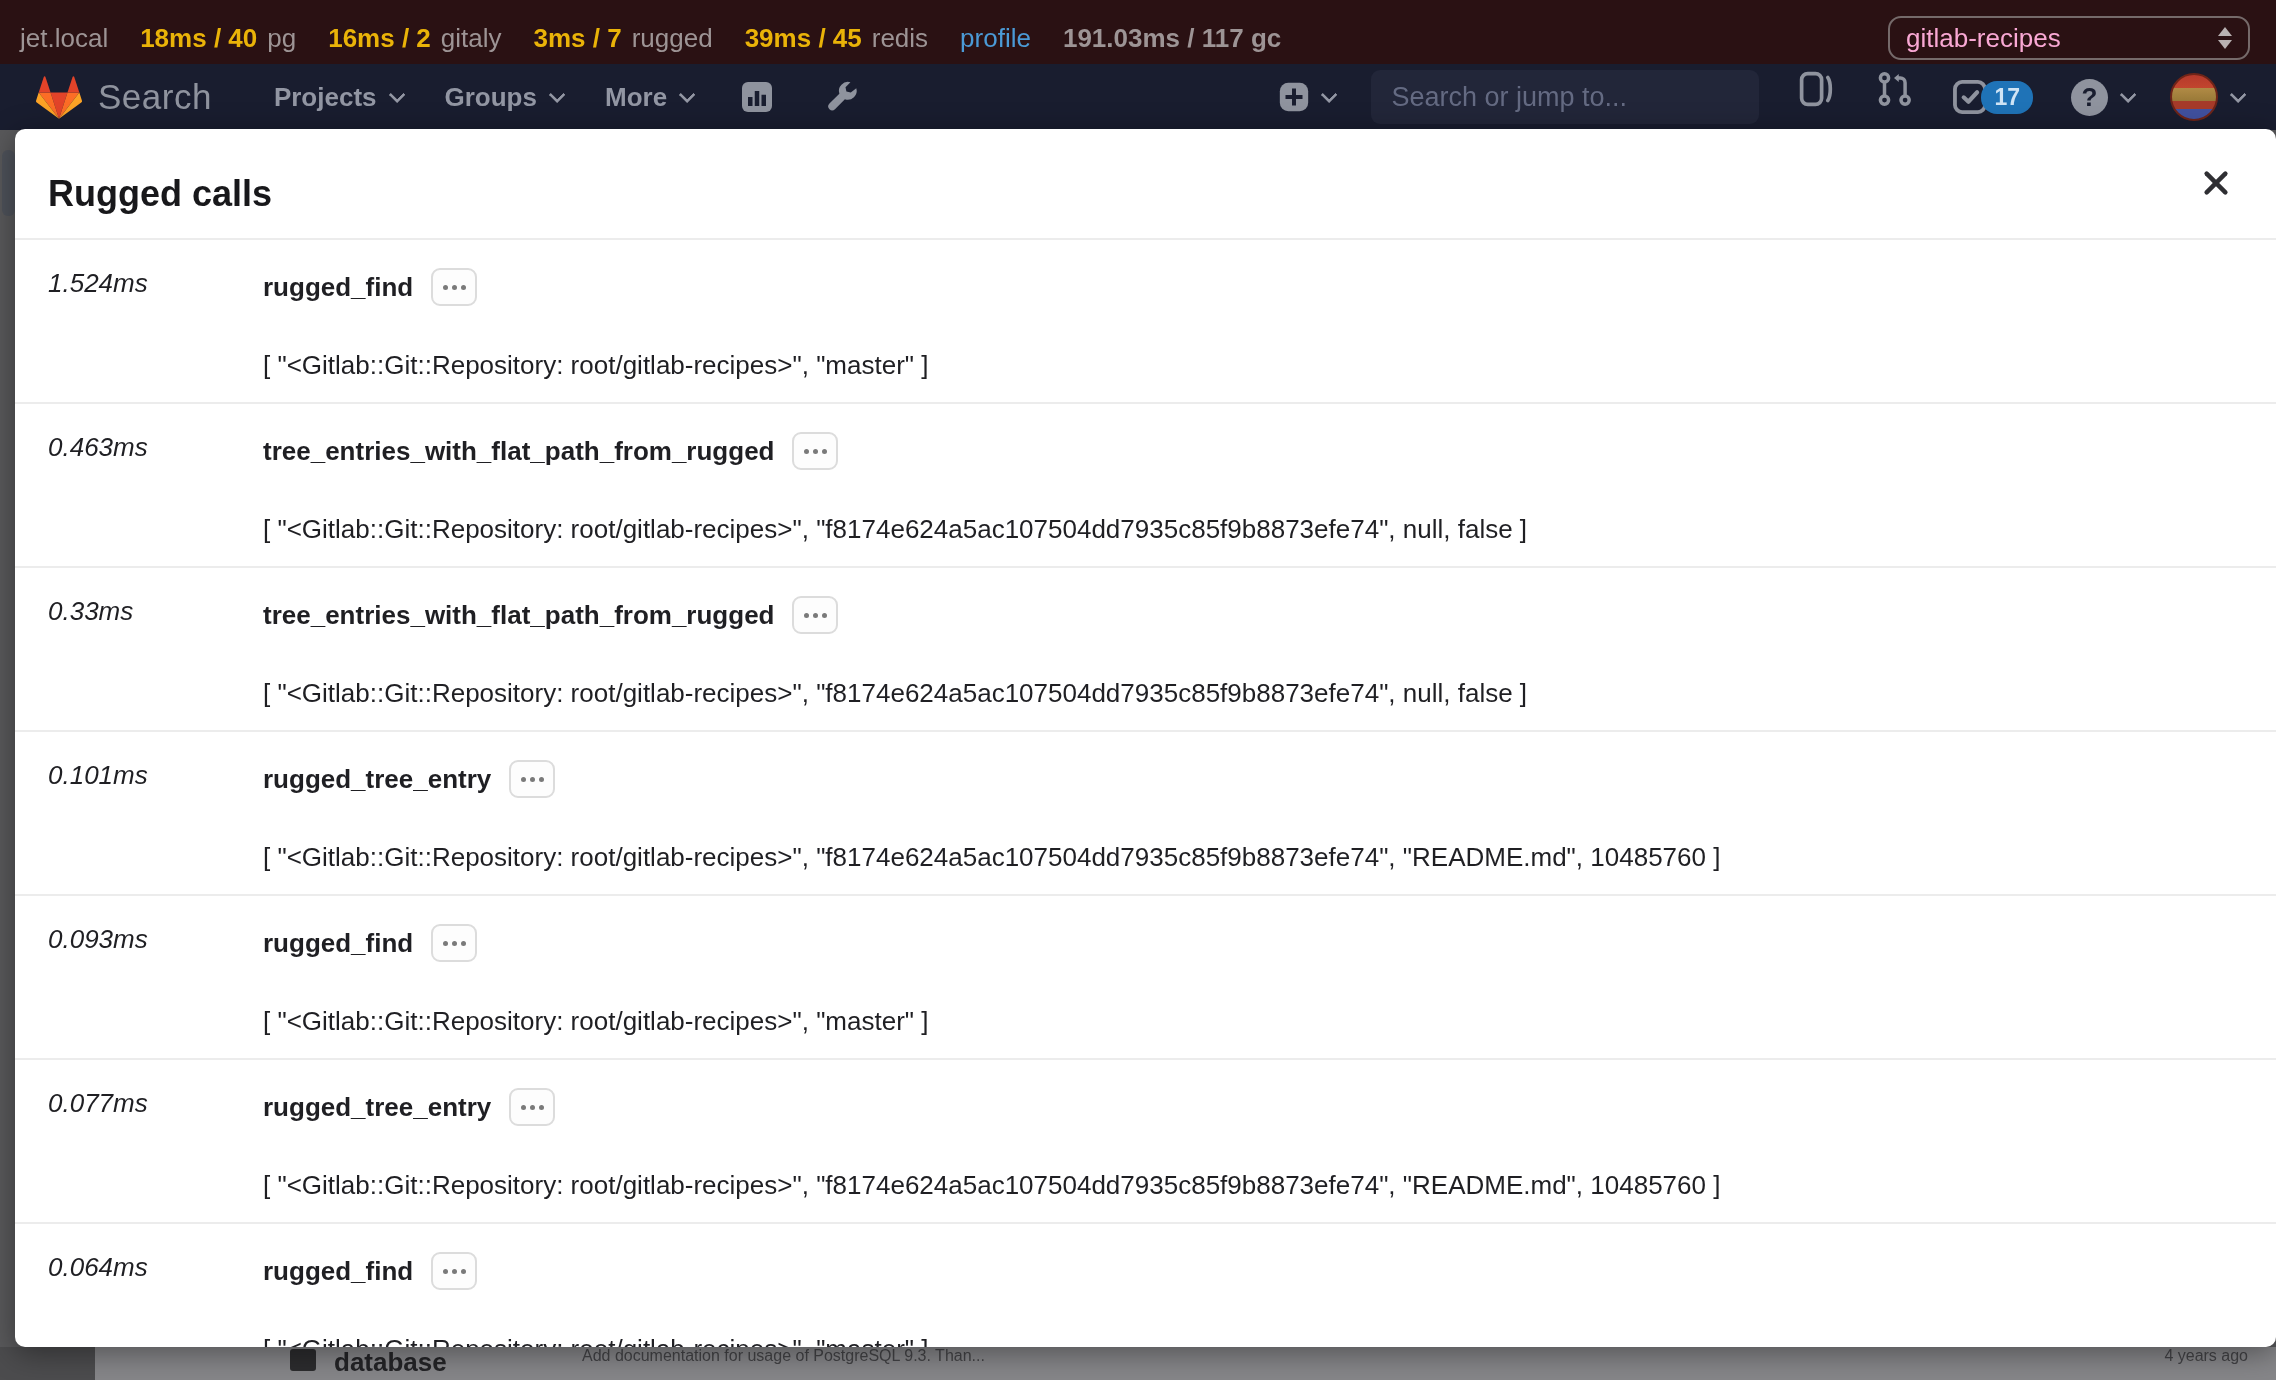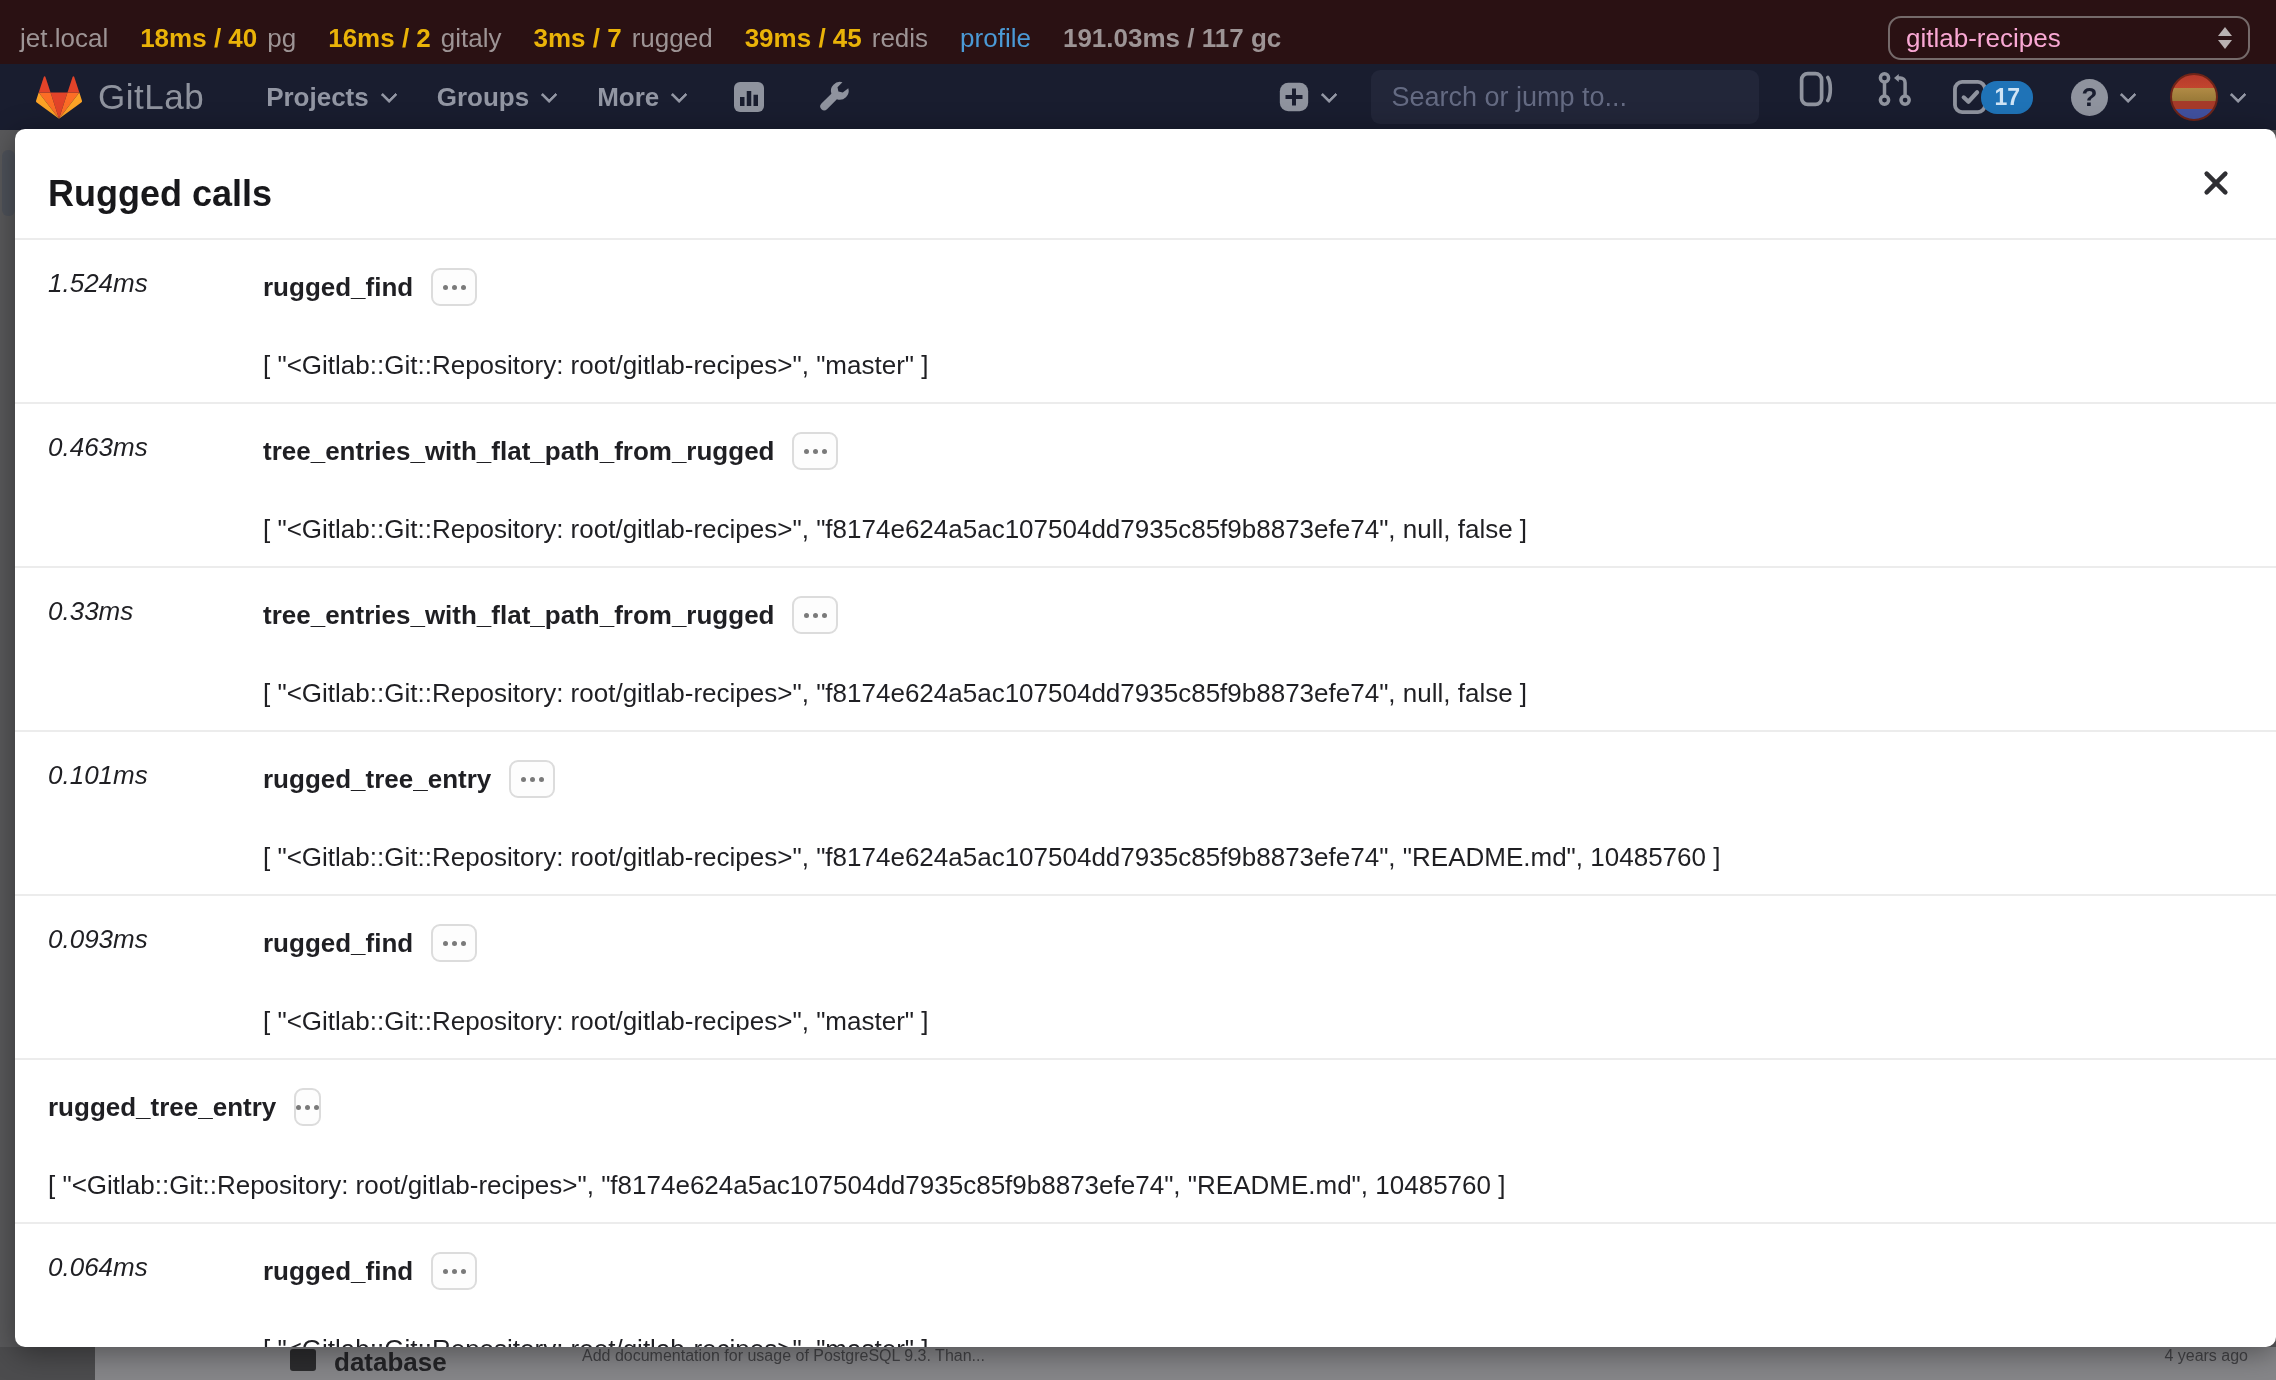--- a/index.html
+++ b/index.html
@@ -123,21 +123,21 @@
   <div class="brand">
     <svg class="ic" width="46" height="43" viewBox="0 0 210 194">
       <path fill="#e24329" d="M105.06 193.66 143.7 74.73H66.42z"></path>
       <path fill="#fc6d26" d="M105.06 193.66 66.42 74.73H12.27z"></path>
       <path fill="#fca326" d="M12.27 74.73.53 110.87a7.99 7.99 0 0 0 2.9 8.94l101.63 73.85z"></path>
       <path fill="#e24329" d="M12.27 74.73h54.15L43.15 3.1c-1.2-3.68-6.41-3.68-7.61 0z"></path>
       <path fill="#fc6d26" d="m105.06 193.66 38.64-118.93h54.15z"></path>
       <path fill="#fca326" d="m197.85 74.73 11.74 36.14a7.99 7.99 0 0 1-2.9 8.94l-101.63 73.85z"></path>
       <path fill="#e24329" d="M197.85 74.73H143.7L166.97 3.1c1.2-3.68 6.41-3.68 7.61 0z"></path>
     </svg>
-    <span class="brand-name">GitLab</span>
+    <span class="brand-name">Search</span>
   </div>
 
   <div class="nav-menu">
     <div class="nav-item">
       <span>Projects</span>
       <i class="chev"></i>
     </div>
     <div class="nav-item">
       <span>Groups</span>
       <i class="chev"></i>
@@ -303,20 +303,21 @@
           <i></i>
             <i></i>
             <i></i>
         </button>
       </div>
       <div class="args">[ "&lt;Gitlab::Git::Repository: root/gitlab-recipes&gt;", "master" ]</div>
     </div>
   </div>
 
   <div class="pb-row">
+    <div class="dur">0.077ms</div>
     <div class="cell">
       <div class="nameline">
         <span class="call">rugged_tree_entry</span>
         <button class="more">
           <i></i>
             <i></i>
             <i></i>
         </button>
       </div>
       <div class="args">[ "&lt;Gitlab::Git::Repository: root/gitlab-recipes&gt;", "f8174e624a5ac107504dd7935c85f9b8873efe74", "README.md", 10485760 ]</div>

